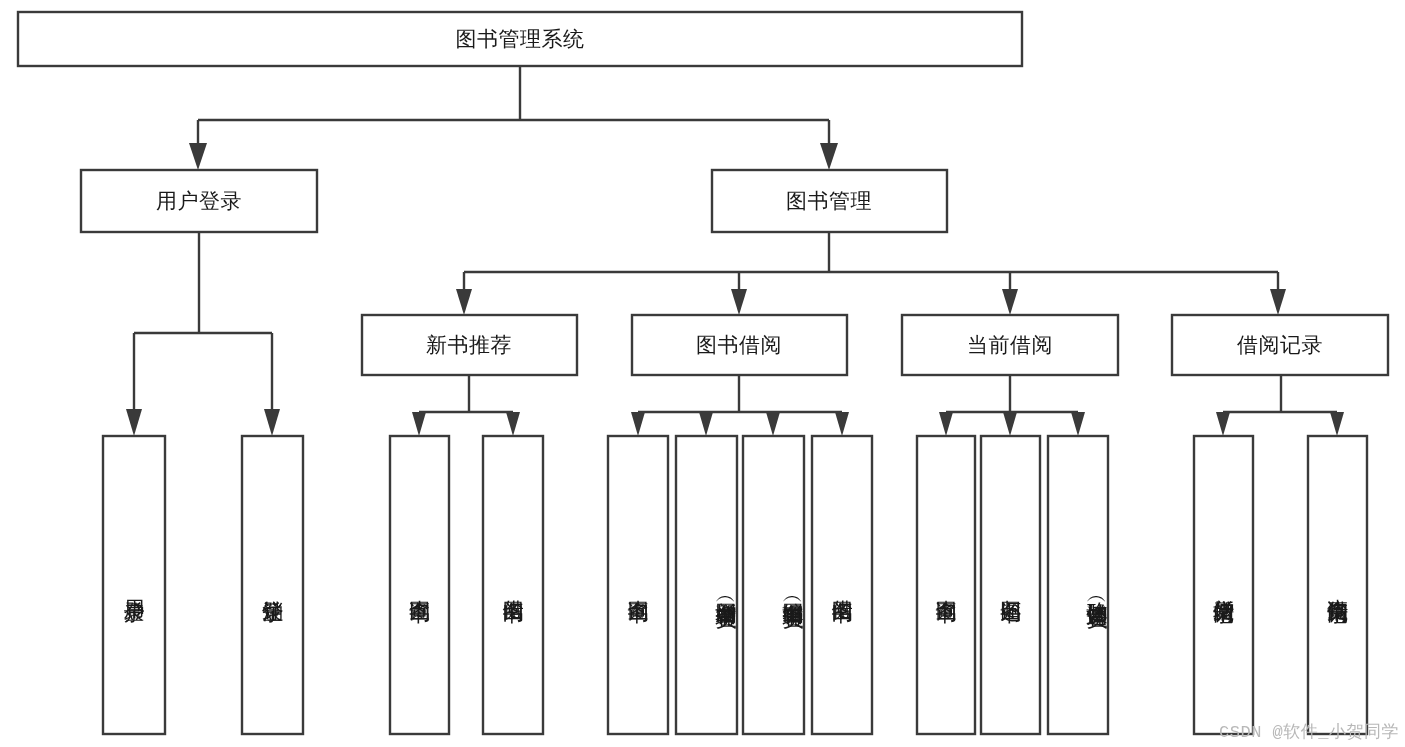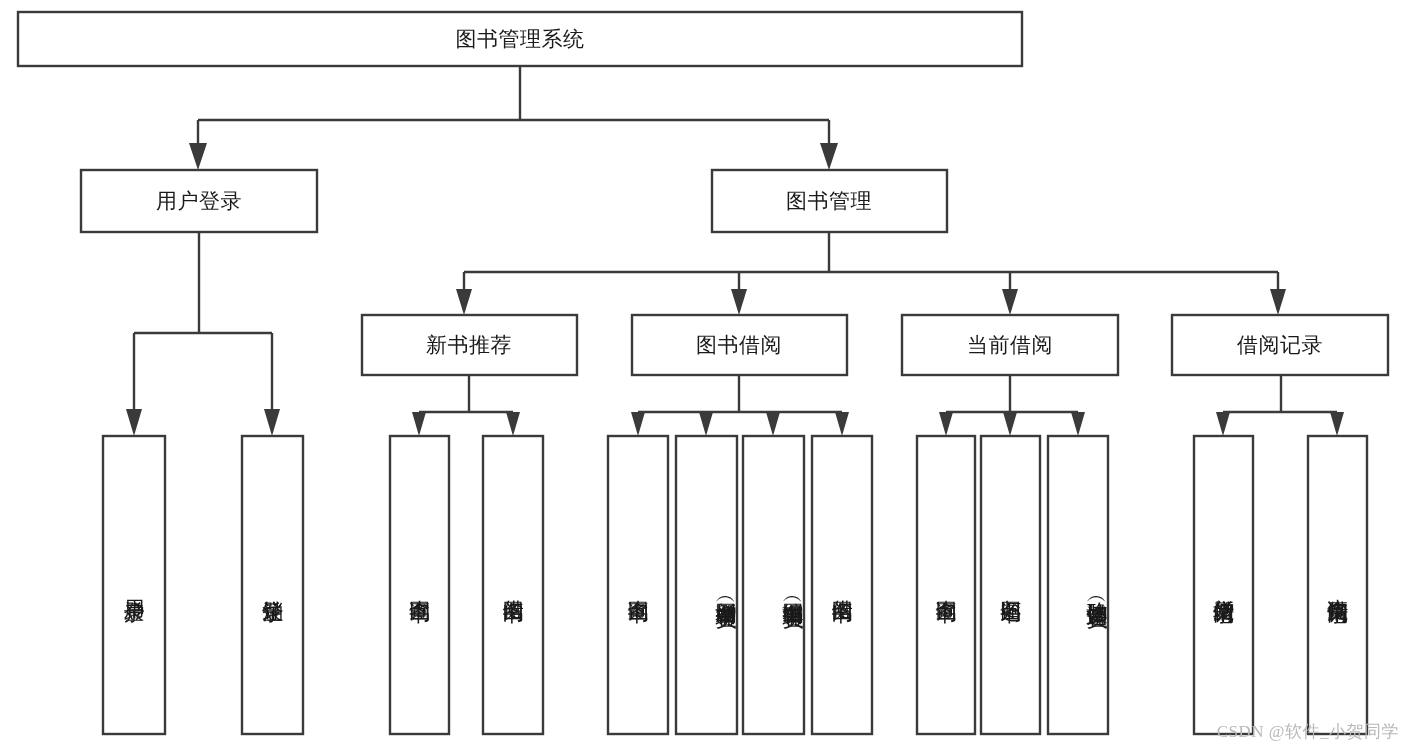--- a/index.html
+++ b/index.html
@@ -61,21 +61,21 @@
     align-items: center;
     justify-content: center;
     text-align: center;
     white-space: nowrap;
     pointer-events: none;
   }
   .watermark {
     position: absolute;
     right: 6px;
     bottom: 4px;
-    font-family: Liberation Serif, serif;
+    font-family: Liberation Mono, monospace;
     font-size: 17px;
     color: #b8b8b8;
     letter-spacing: 0.5px;
     white-space: nowrap;
   }
 </style>
 </head>
 <body>
 
 <div id="canvas">

